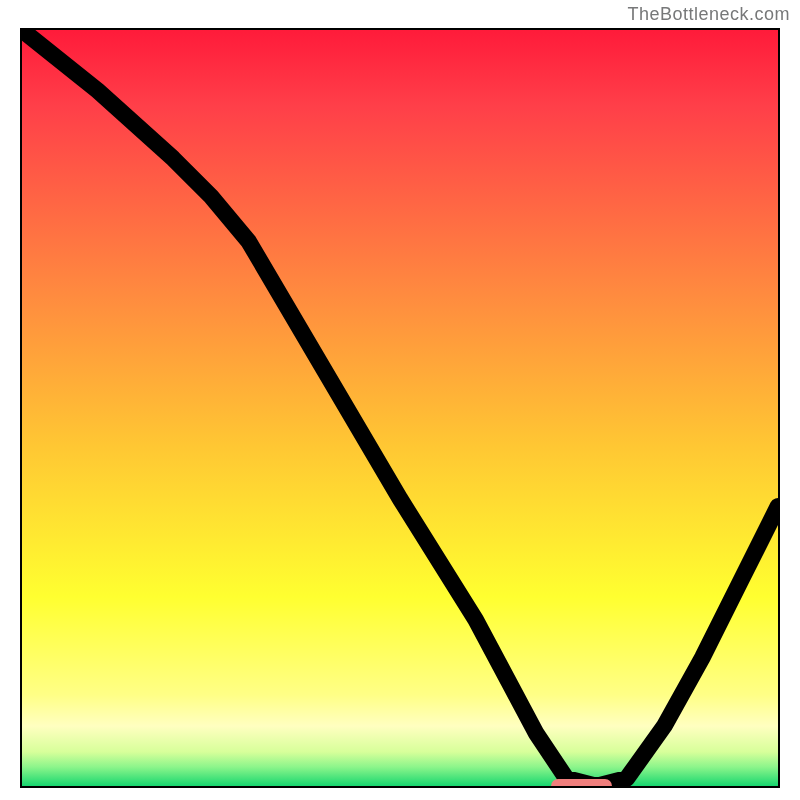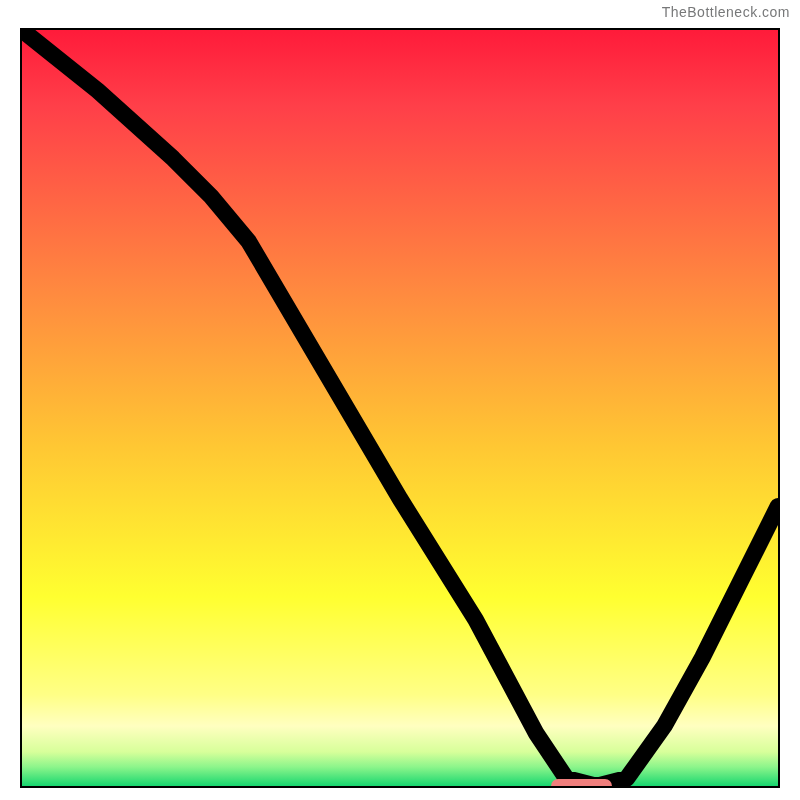--- a/index.html
+++ b/index.html
@@ -13,21 +13,21 @@
   .stage {
     position: relative;
     width: 800px;
     height: 800px;
   }
   .watermark {
     position: absolute;
     top: 4px;
     right: 10px;
     font-family: Arial, Helvetica, sans-serif;
-    font-size: 14px;
+    font-size: 18px;
     color: #777879;
     letter-spacing: 0.5px;
   }
   .plot {
     position: absolute;
     left: 20px;
     top: 28px;
     width: 760px;
     height: 760px;
     box-sizing: border-box;

